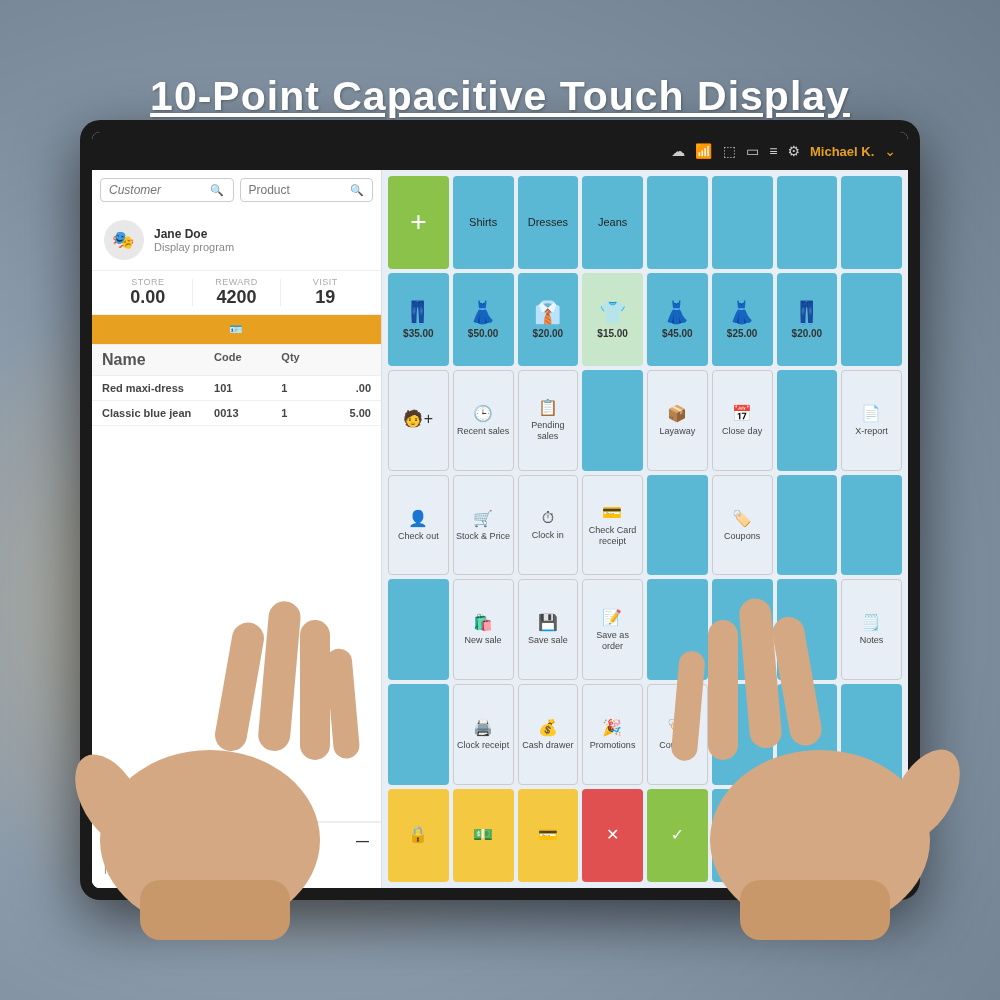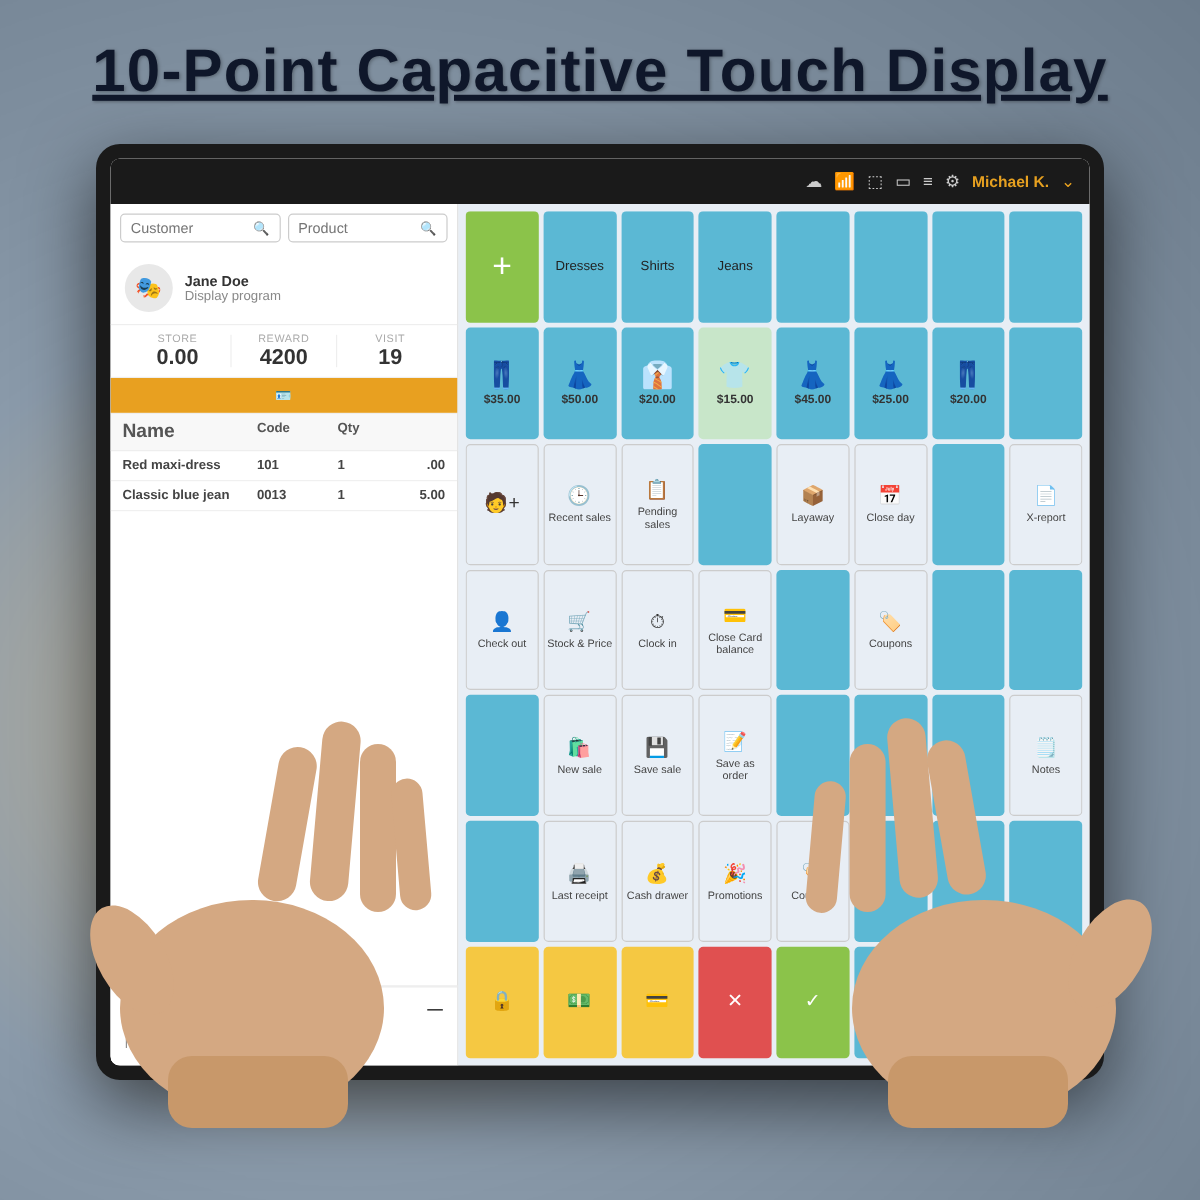--- a/index.html
+++ b/index.html
@@ -23,26 +23,27 @@
 
     
     .title-area {
       position: absolute;
       top: 30px;
       left: 0; right: 0;
       text-align: center;
       z-index: 10;
     }
     .title-area h1 {
-      font-size: 50px;
+      font-size: 41px;
       font-weight: 900;
-      color: #0f172a;
+      color: #ffffff;
       text-decoration: underline;
       letter-spacing: 1px;
       text-shadow: 1px 1px 3px rgba(0,0,0,0.3);
+      margin-top: 43px;
     }
 
     
     .monitor {
       position: absolute;
       top: 120px;
       left: 80px;
       right: 80px;
       bottom: 100px;
       background: #1a1a1a;
@@ -388,21 +389,21 @@
       <span class="topbar-user">Michael K.</span>
       <span class="topbar-icon" style="color:#e6a020;">⌄</span>
     </div>
 
     <div class="main">
 
       <div class="left-panel">
 
         <div class="search-area">
           <div class="search-box">
-            <input type="text" style="font-size: 12px; color: rgb(136, 136, 136);" placeholder="Customer">
+            <input type="text" style="font-size: 12px; color: rgb(136, 136, 136); font-style: italic;" placeholder="Customer">
             <span class="search-icon">🔍</span>
           </div>
           <div class="search-box">
             <input type="text" style="font-size: 12px; color: rgb(136, 136, 136);" placeholder="Product">
             <span class="search-icon">🔍</span>
           </div>
         </div>
 
         <div class="customer-info">
           <div class="customer-avatar">🎭</div>
@@ -467,22 +468,22 @@
             <span class="sub-label">NET</span>
             <span class="sub-value"></span>
           </div>
         </div>
       </div>
 
       <div class="right-panel">
         <div class="product-grid">
 
           <div class="grid-cell add-btn">+</div>
+          <div class="grid-cell category">Shirts</div>
           <div class="grid-cell category">Dresses</div>
-          <div class="grid-cell category">Shirts</div>
           <div class="grid-cell category">Jeans</div>
           <div class="grid-cell empty"></div>
           <div class="grid-cell empty"></div>
           <div class="grid-cell empty"></div>
           <div class="grid-cell empty"></div>
 
           <div class="grid-cell">
             <div class="product-img">👖</div>
             <div class="product-price">$35.00</div>
           </div>
@@ -545,21 +546,21 @@
           <div class="grid-cell action-btn">
             <div class="action-icon">🛒</div>
             <div class="action-label">Stock &amp; Price</div>
           </div>
           <div class="grid-cell action-btn">
             <div class="action-icon">⏱</div>
             <div class="action-label">Clock in</div>
           </div>
           <div class="grid-cell action-btn">
             <div class="action-icon">💳</div>
-            <div class="action-label">Close Card balance</div>
+            <div class="action-label">Check Card receipt</div>
           </div>
           <div class="grid-cell empty"></div>
           <div class="grid-cell action-btn">
             <div class="action-icon">🏷️</div>
             <div class="action-label">Coupons</div>
           </div>
           <div class="grid-cell empty"></div>
           <div class="grid-cell empty"></div>
 
           <div class="grid-cell empty"></div>
@@ -579,21 +580,21 @@
           <div class="grid-cell empty"></div>
           <div class="grid-cell empty"></div>
           <div class="grid-cell action-btn">
             <div class="action-icon">🗒️</div>
             <div class="action-label">Notes</div>
           </div>
 
           <div class="grid-cell empty"></div>
           <div class="grid-cell action-btn">
             <div class="action-icon">🖨️</div>
-            <div class="action-label">Last receipt</div>
+            <div class="action-label">Clock receipt</div>
           </div>
           <div class="grid-cell action-btn">
             <div class="action-icon">💰</div>
             <div class="action-label">Cash drawer</div>
           </div>
           <div class="grid-cell action-btn">
             <div class="action-icon">🎉</div>
             <div class="action-label">Promotions</div>
           </div>
           <div class="grid-cell action-btn">

